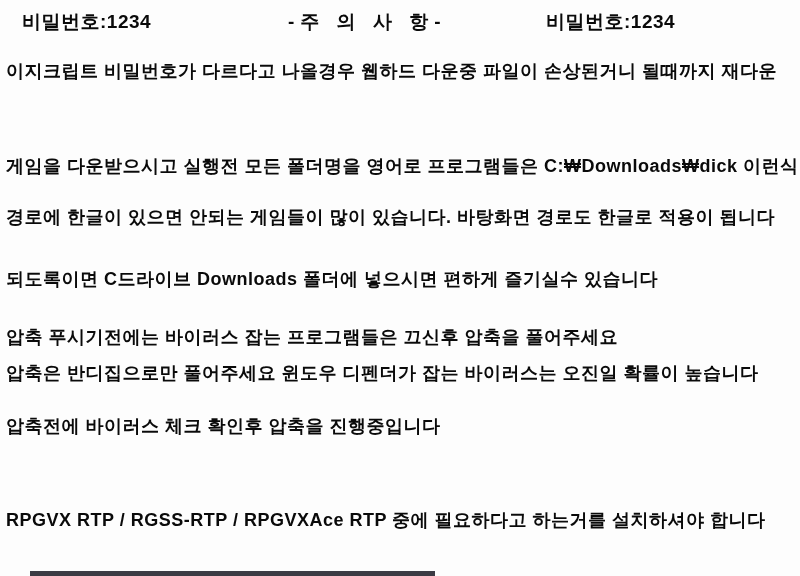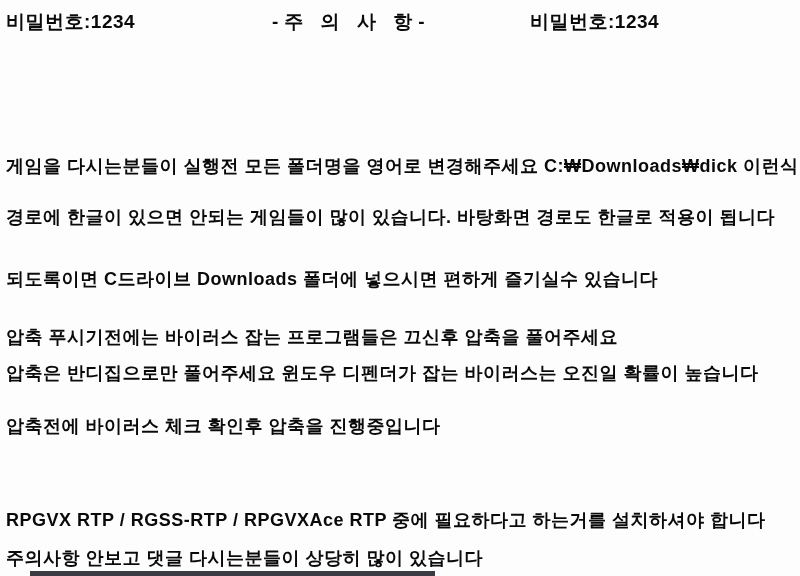--- a/index.html
+++ b/index.html
@@ -24,20 +24,21 @@
     font-size: 18px;
     letter-spacing: 0.5px;
     line-height: 22px;
   }
   .hdr {
     position: absolute;
     top: 9px;
     white-space: nowrap;
     font-size: 19px;
     letter-spacing: 0.5px;
+    margin-left: 16px;
   }
   .hdr-left  { left: 6px; }
   .hdr-title { left: 272px; letter-spacing: 6px; }
   .hdr-right { left: 530px; }
   .bottom-artifact {
     position: absolute;
     left: 30px;
     top: 571px;
     width: 405px;
     height: 5px;
@@ -48,34 +49,34 @@
 <body>
 
 <div class="page">
 
   <span class="hdr hdr-left">비밀번호:1234</span>
 
   <span class="hdr hdr-title">-주 의 사 항-</span>
 
   <span class="hdr hdr-right">비밀번호:1234</span>
 
+  <div class="line" style="top:60px">이지크립트 비밀번호가 다르다고 나올경우 웹하드 다운중 파일이 손상된거니 될때까지 재다운</div>
 
 
-  <div class="line" style="top:155px">게임을 다시는분들이 실행전 모든 폴더명을 영어로 변경해주세요 C:₩Downloads₩dick 이런식</div>
+  <div class="line" style="top:155px">게임을 다운받으시고 실행전 모든 폴더명을 영어로 프로그램들은 C:₩Downloads₩dick 이런식</div>
 
   <div class="line" style="top:206px">경로에 한글이 있으면 안되는 게임들이 많이 있습니다. 바탕화면 경로도 한글로 적용이 됩니다</div>
 
   <div class="line" style="top:268px">되도록이면 C드라이브 Downloads 폴더에 넣으시면 편하게 즐기실수 있습니다</div>
 
   <div class="line" style="top:326px">압축 푸시기전에는 바이러스 잡는 프로그램들은 끄신후 압축을 풀어주세요</div>
 
   <div class="line" style="top:362px">압축은 반디집으로만 풀어주세요 윈도우 디펜더가 잡는 바이러스는 오진일 확률이 높습니다</div>
 
   <div class="line" style="top:415px">압축전에 바이러스 체크 확인후 압축을 진행중입니다</div>
 
 
   <div class="line" style="top:509px">RPGVX RTP /  RGSS-RTP  / RPGVXAce RTP 중에 필요하다고 하는거를 설치하셔야 합니다</div>
 
-  <div class="line" style="top:547px">주의사항 안보고 댓글 다시는분들이 상당히 많이 있습니다</div>
 
   <div class="bottom-artifact"></div>
 
 </div>
 
 </body></html>

